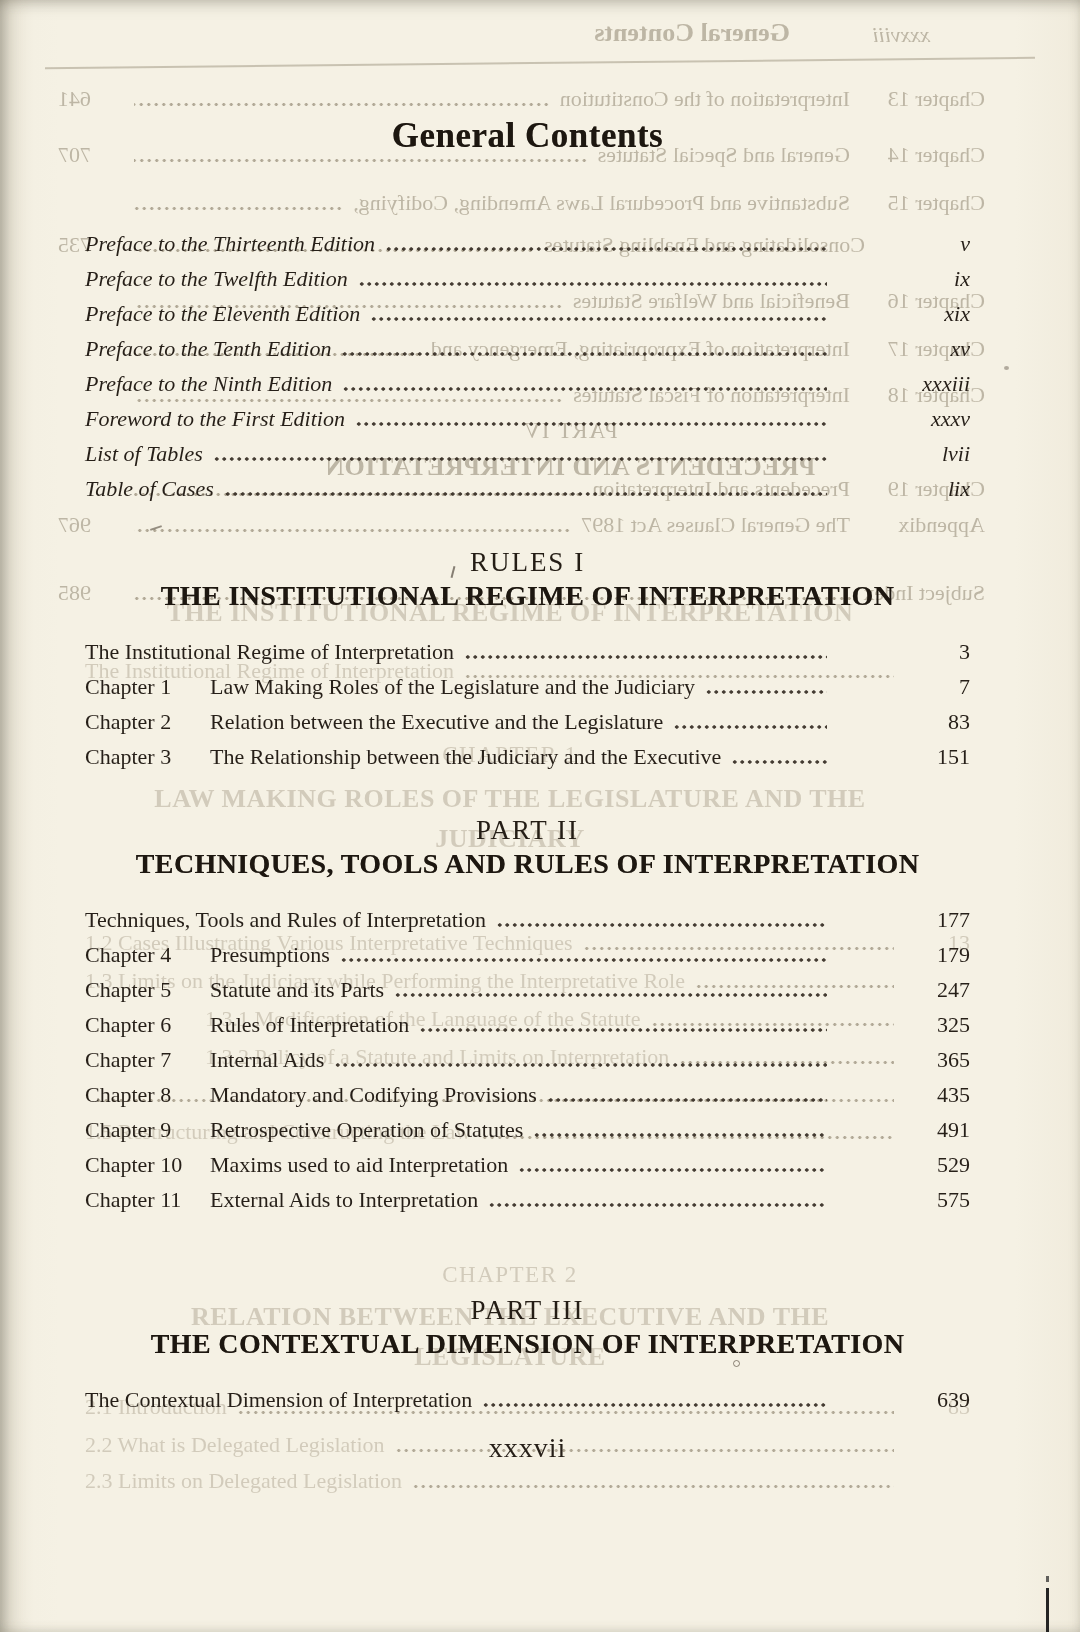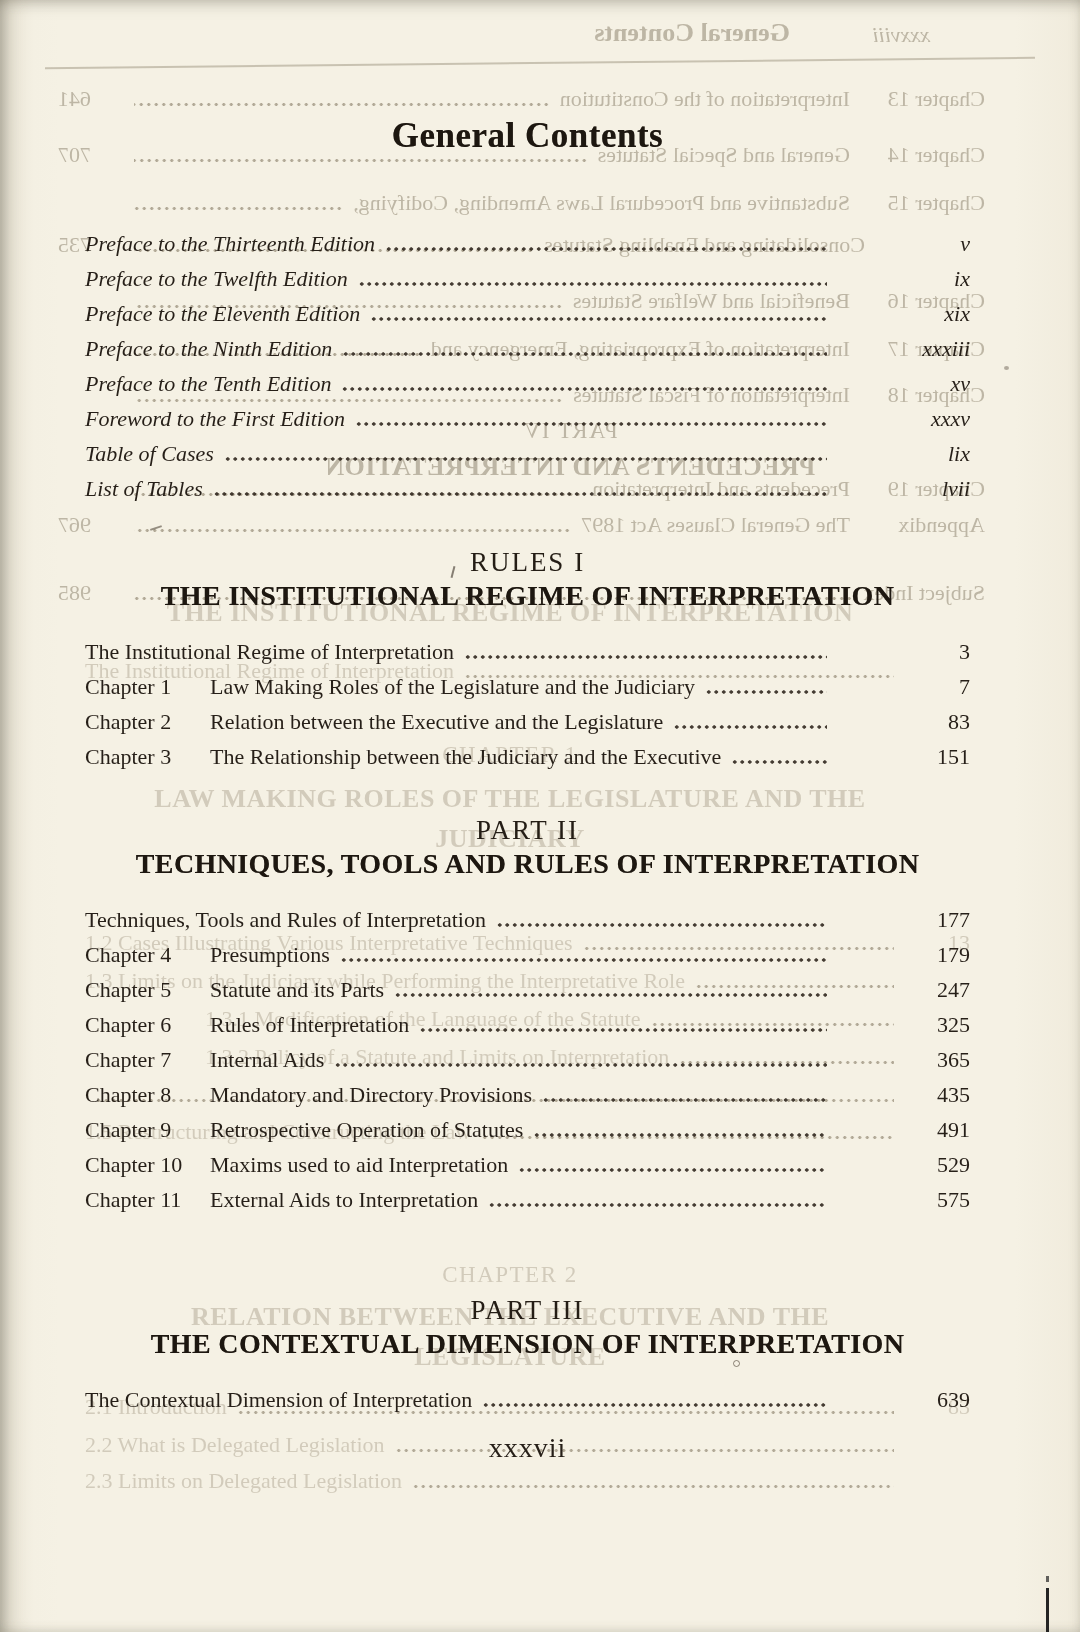--- a/index.html
+++ b/index.html
@@ -302,47 +302,47 @@
         <span class="num">ix</span>
       </div>
 
       <div class="row">
         <span class="ti">Preface to the Eleventh Edition</span>
         <span class="leader"></span>
         <span class="num">xix</span>
       </div>
 
       <div class="row">
+        <span class="ti">Preface to the Tenth Edition</span>
+        <span class="leader"></span>
+        <span class="num">xv</span>
+      </div>
+
+      <div class="row">
         <span class="ti">Preface to the Ninth Edition</span>
         <span class="leader"></span>
         <span class="num">xxxiii</span>
       </div>
 
       <div class="row">
-        <span class="ti">Preface to the Tenth Edition</span>
-        <span class="leader"></span>
-        <span class="num">xv</span>
-      </div>
-
-      <div class="row">
         <span class="ti">Foreword to the First Edition</span>
         <span class="leader"></span>
         <span class="num">xxxv</span>
       </div>
 
       <div class="row">
+        <span class="ti">List of Tables</span>
+        <span class="leader"></span>
+        <span class="num">lvii</span>
+      </div>
+
+      <div class="row">
         <span class="ti">Table of Cases</span>
         <span class="leader"></span>
         <span class="num">lix</span>
-      </div>
-
-      <div class="row">
-        <span class="ti">List of Tables</span>
-        <span class="leader"></span>
-        <span class="num">lvii</span>
       </div>
     </div>
 
   <div>
 
       <div class="part" style="top:547px">
         <div class="part-label">RULES I</div>
         <div class="part-title">THE INSTITUTIONAL REGIME OF INTERPRETATION</div>
         <div class="entries">
 
@@ -411,21 +411,21 @@
 
             <div class="row">
               <span class="ch">Chapter 7</span>
               <span class="ti">Internal Aids</span>
               <span class="leader"></span>
               <span class="num">365</span>
             </div>
 
             <div class="row">
               <span class="ch">Chapter 8</span>
-              <span class="ti">Mandatory and Directory Provisions</span>
+              <span class="ti">Mandatory and Codifying Provisions</span>
               <span class="leader"></span>
               <span class="num">435</span>
             </div>
 
             <div class="row">
               <span class="ch">Chapter 9</span>
               <span class="ti">Retrospective Operation of Statutes</span>
               <span class="leader"></span>
               <span class="num">491</span>
             </div>

